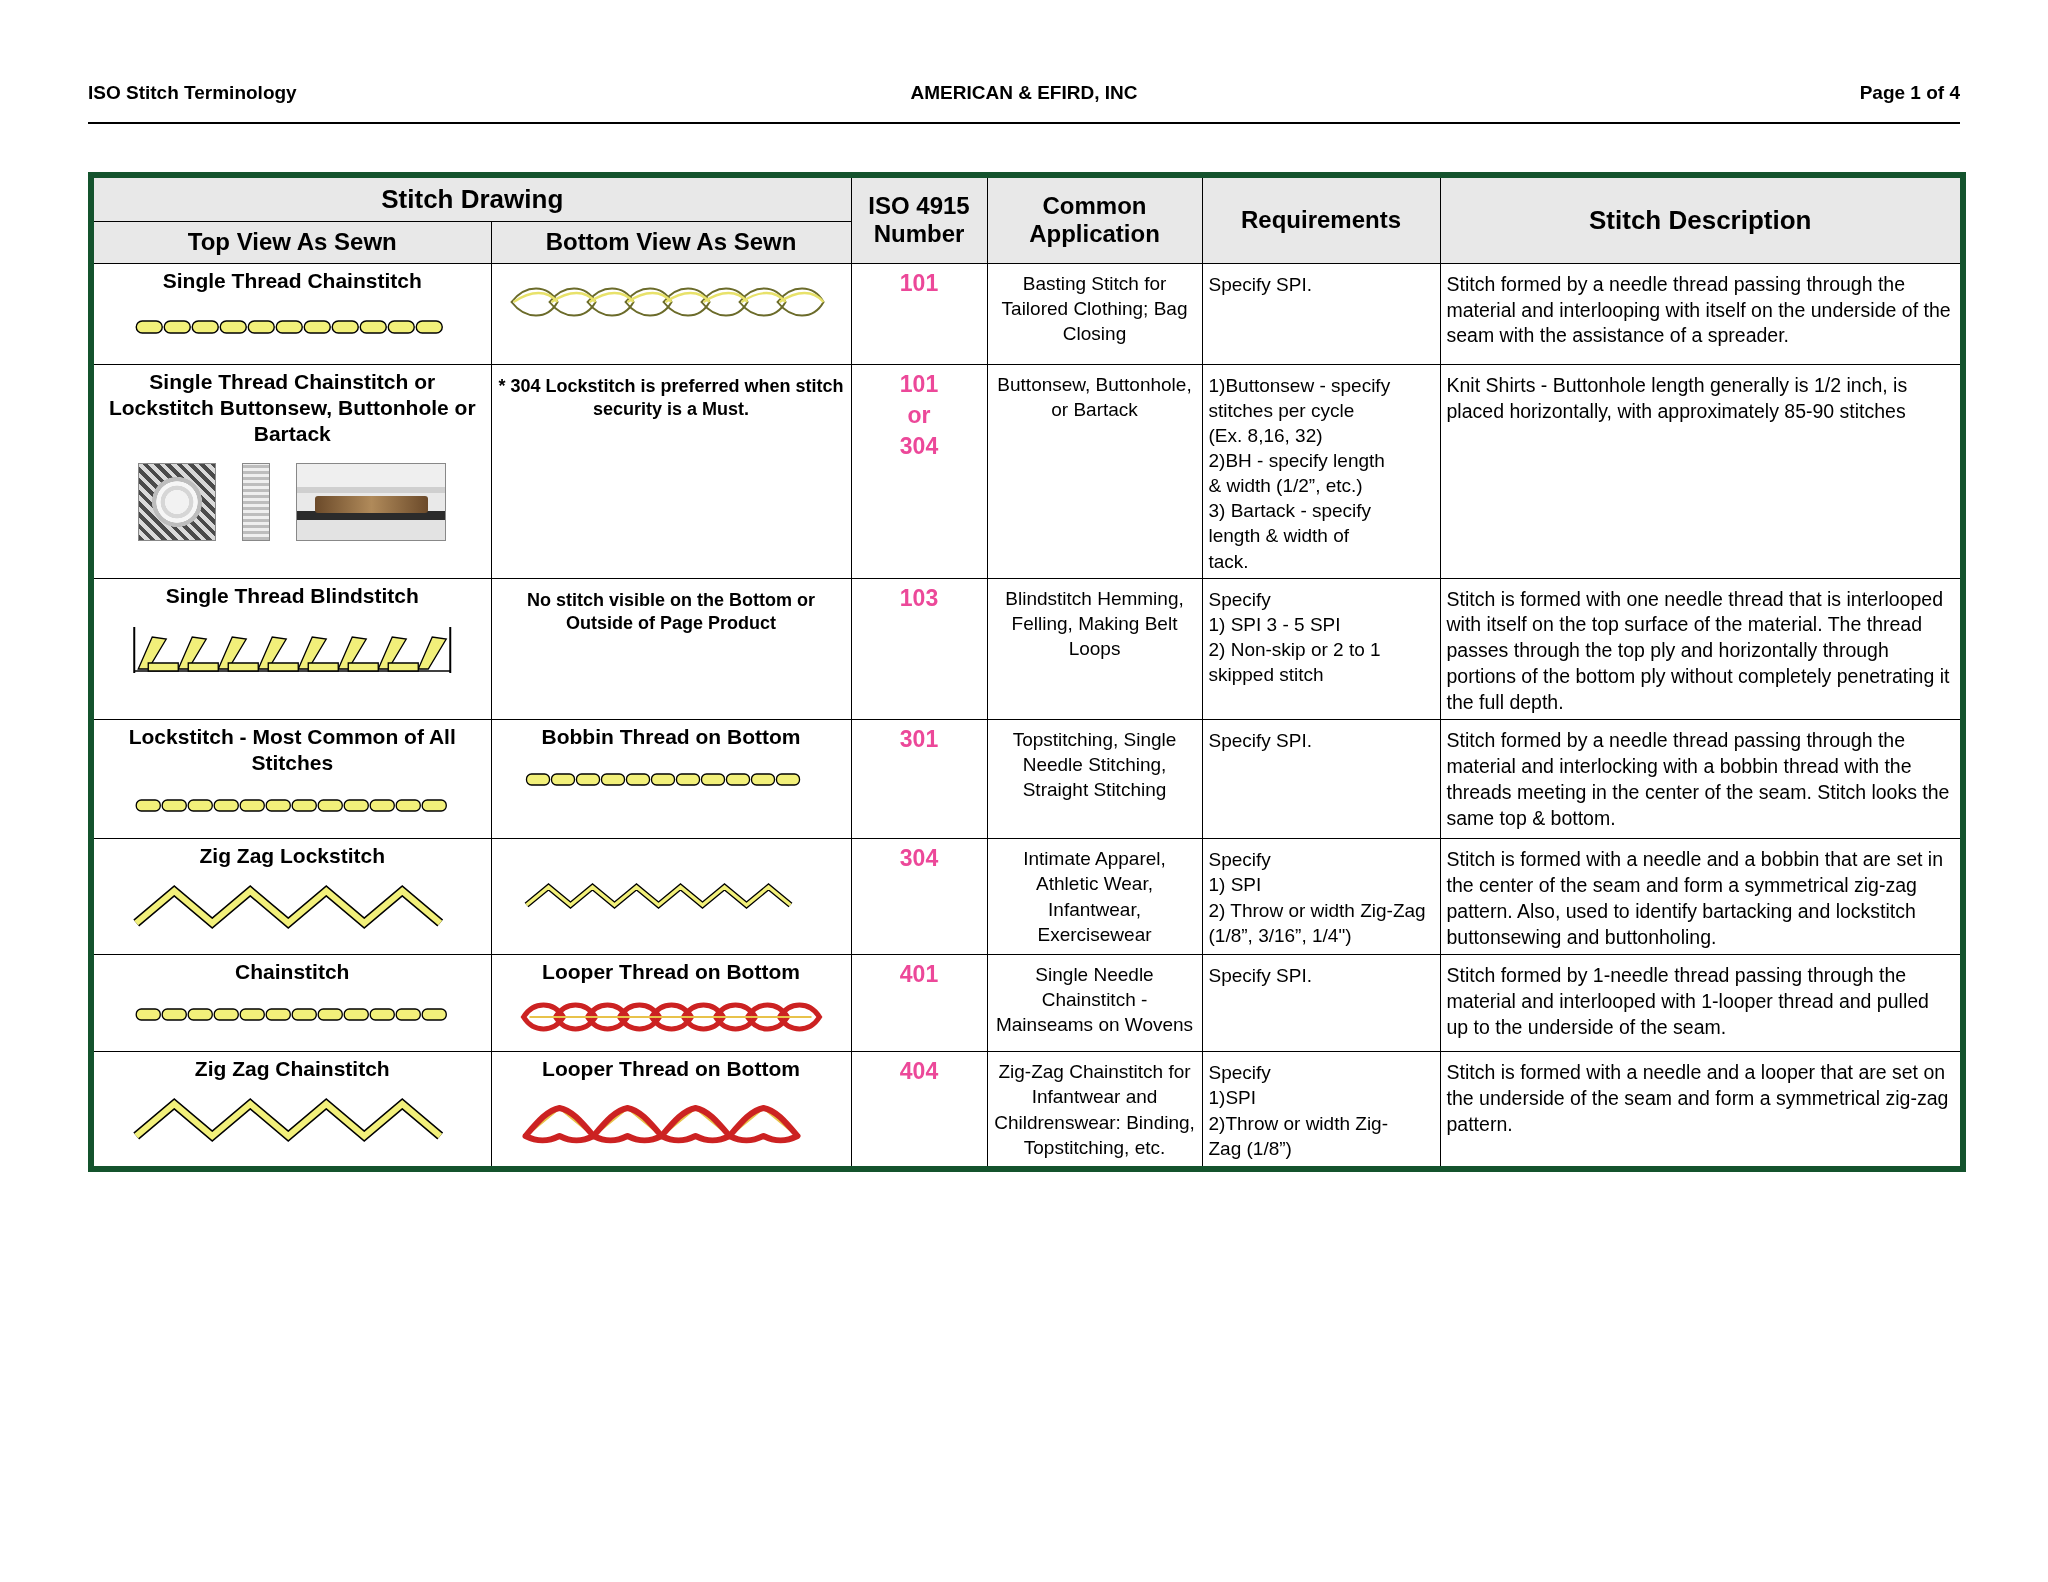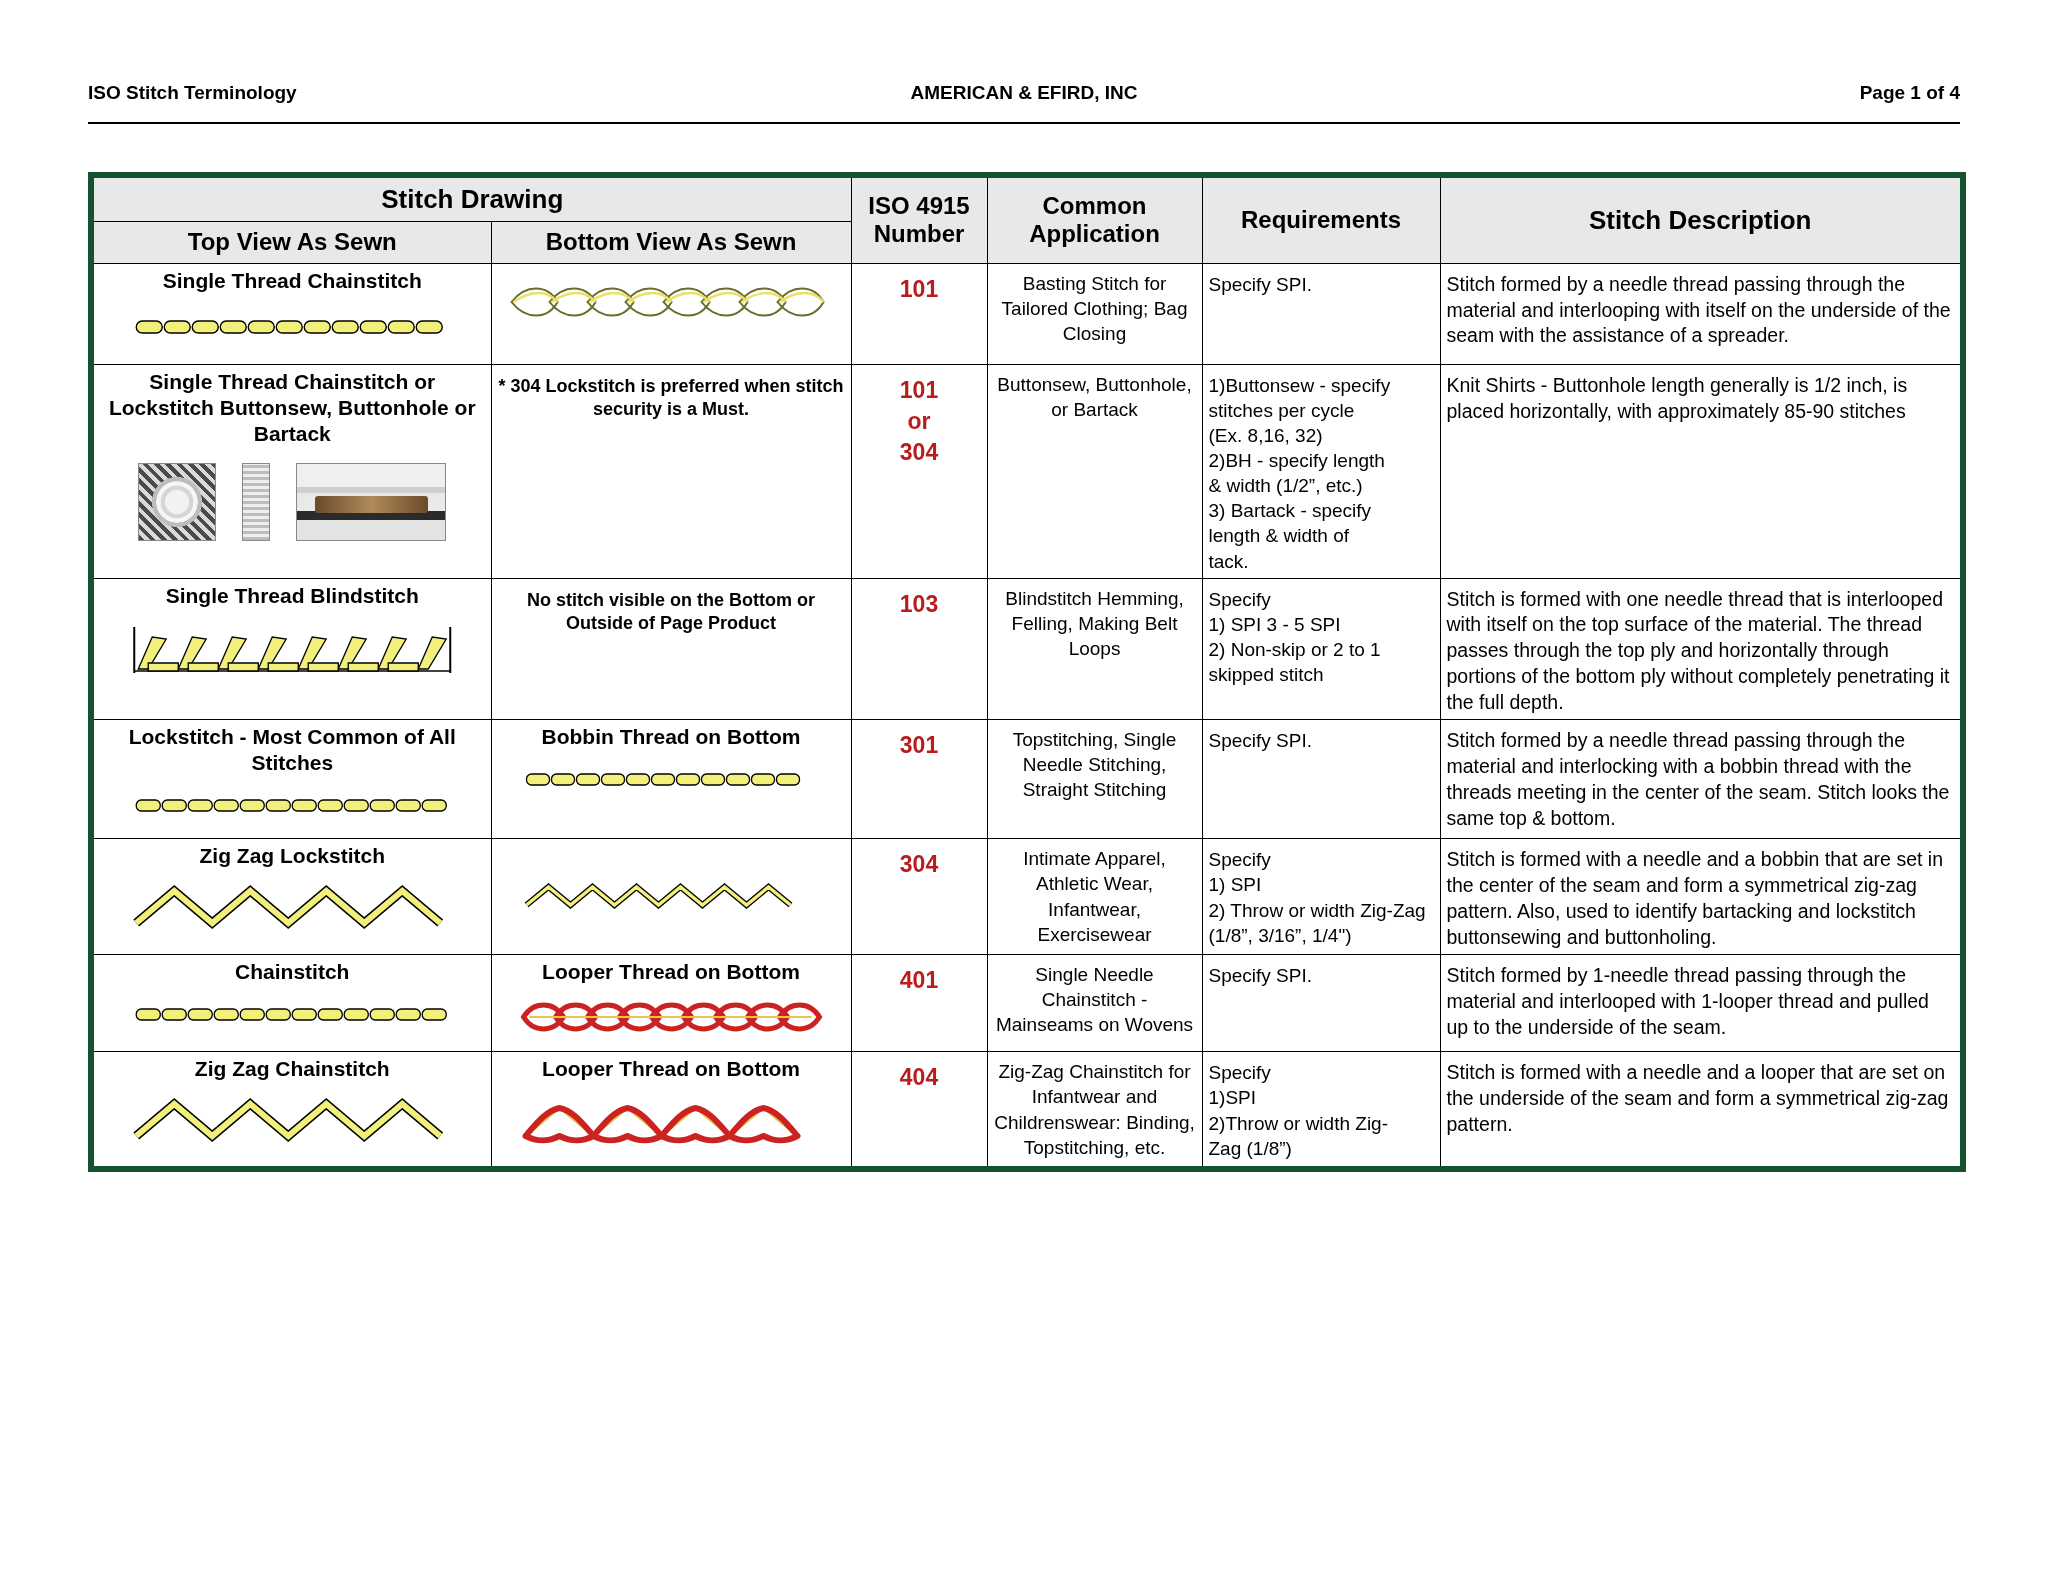--- a/index.html
+++ b/index.html
@@ -115,25 +115,25 @@
     margin-bottom: 6px;
   }
   .cell-note {
     text-align: center;
     font-weight: bold;
     font-size: 18px;
     line-height: 1.3;
   }
   .iso {
     text-align: center;
-    color: #b91c1c;
+    color: #ec4899;
     font-weight: bold;
     font-size: 23px;
     line-height: 1.35;
-    padding-top: 10px;
+    padding-top: 4px;
   }
   .app {
     text-align: center;
     font-size: 19px;
     line-height: 1.32;
     padding-top: 7px;
   }
   .req {
     text-align: left;
     font-size: 19px;

